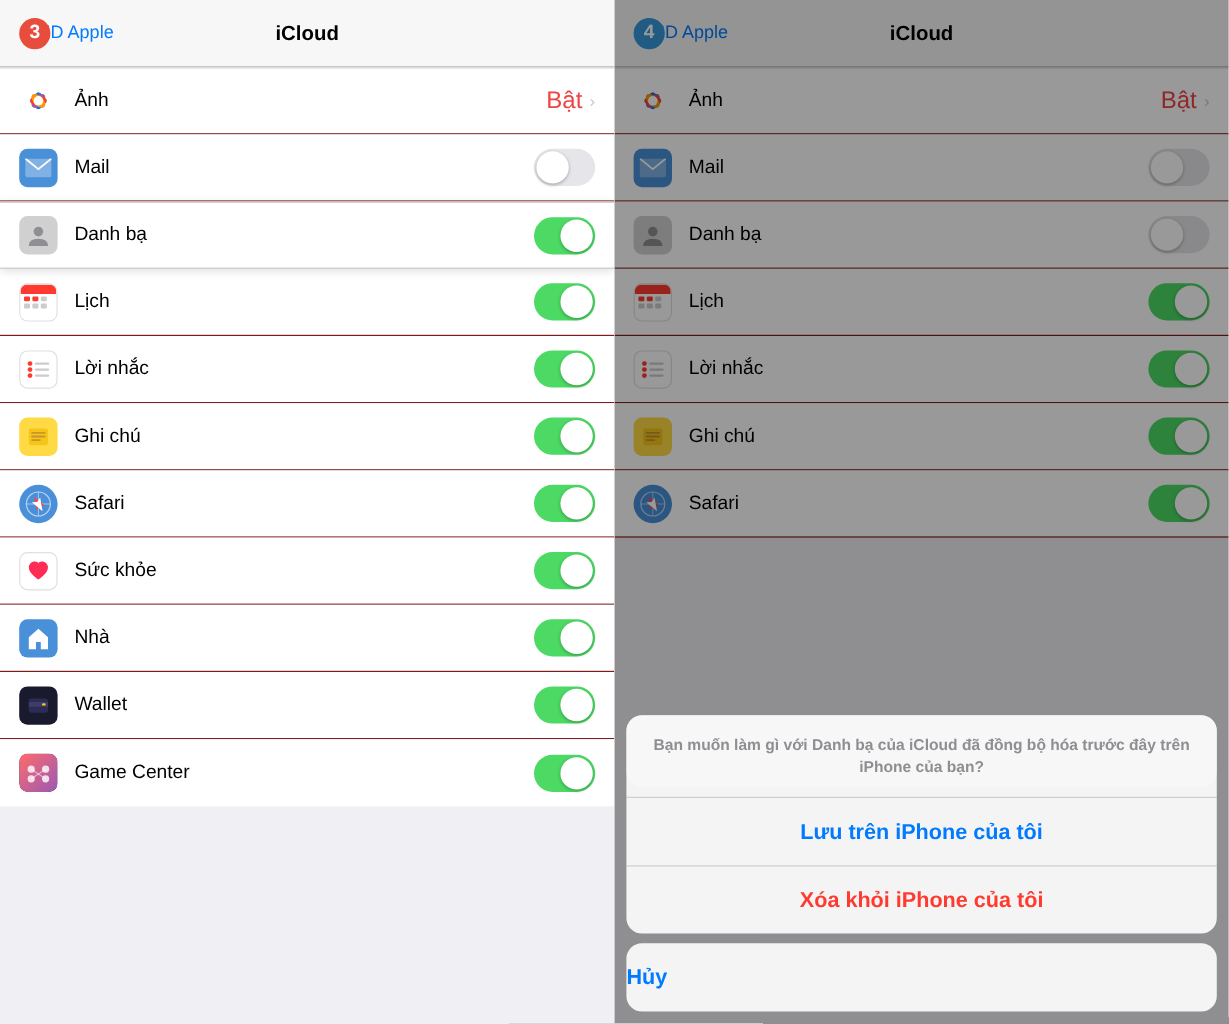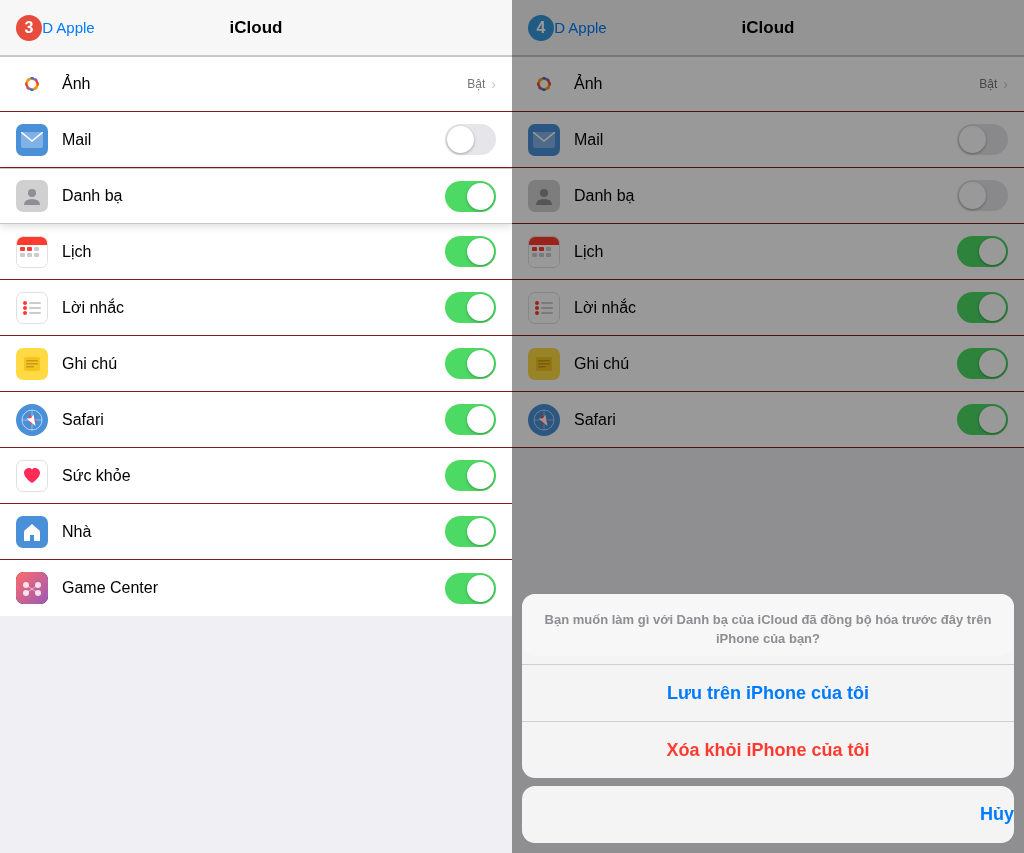--- a/index.html
+++ b/index.html
@@ -103,22 +103,22 @@
       overflow: hidden;
     }
 
     .row-label {
       flex: 1;
       font-size: 16px;
       color: #000;
     }
 
     .row-value {
-      font-size: 12px;
-      color: #737373;
+      font-size: 20px;
+      color: #ef4444;
       margin-right: 6px;
     }
 
     .chevron {
       color: #c7c7cc;
       font-size: 14px;
     }
 
     
     .toggle {
@@ -186,21 +186,21 @@
       text-align: center;
     }
 
     .action-sheet-cancel {
       background: rgba(247,247,247,0.97);
       border-radius: 13px;
       width: 100%;
       height: 57px;
       display: flex;
       align-items: center;
-      justify-content: flex-end;
+      justify-content: flex-start;
       font-size: 18px;
       font-weight: 600;
       color: #007aff;
       cursor: pointer;
     }
 
     .action-sheet-group {
       background: rgba(247,247,247,0.97);
       border-radius: 13px;
       width: 100%;
@@ -381,20 +381,33 @@
         <svg width="22" height="22" viewBox="0 0 22 22">
           <path d="M3,10 L11,3 L19,10 L19,20 L13,20 L13,14 L9,14 L9,20 L3,20 Z" fill="white"></path>
         </svg>
       </div>
       <span class="row-label">Nhà</span>
       <div class="toggle on">
         <div class="toggle-knob"></div>
       </div>
     </div>
 
+    <div class="settings-row">
+      <div class="row-icon" style="border-radius:7px; background:#1a1a2e;">
+        <svg width="22" height="22" viewBox="0 0 22 22">
+          <rect x="3" y="5" width="16" height="12" rx="2" fill="#2c2c54"></rect>
+          <rect x="3" y="8" width="16" height="4" fill="#3d3d6b"></rect>
+          <rect x="14" y="9" width="3" height="2" rx="1" fill="#ffcc00"></rect>
+        </svg>
+      </div>
+      <span class="row-label">Wallet</span>
+      <div class="toggle on">
+        <div class="toggle-knob"></div>
+      </div>
+    </div>
 
     <div class="settings-row" style="border-bottom: none;">
       <div class="row-icon" style="border-radius:7px; overflow:hidden;">
         <svg width="32" height="32" viewBox="0 0 32 32">
           <rect width="32" height="32" rx="7"></rect>
           <defs>
             <linearGradient id="gc1" x1="0%" y1="0%" x2="100%" y2="100%">
               <stop offset="0%" style="stop-color:#ff6b6b"></stop>
               <stop offset="100%" style="stop-color:#9b59b6"></stop>
             </linearGradient>

